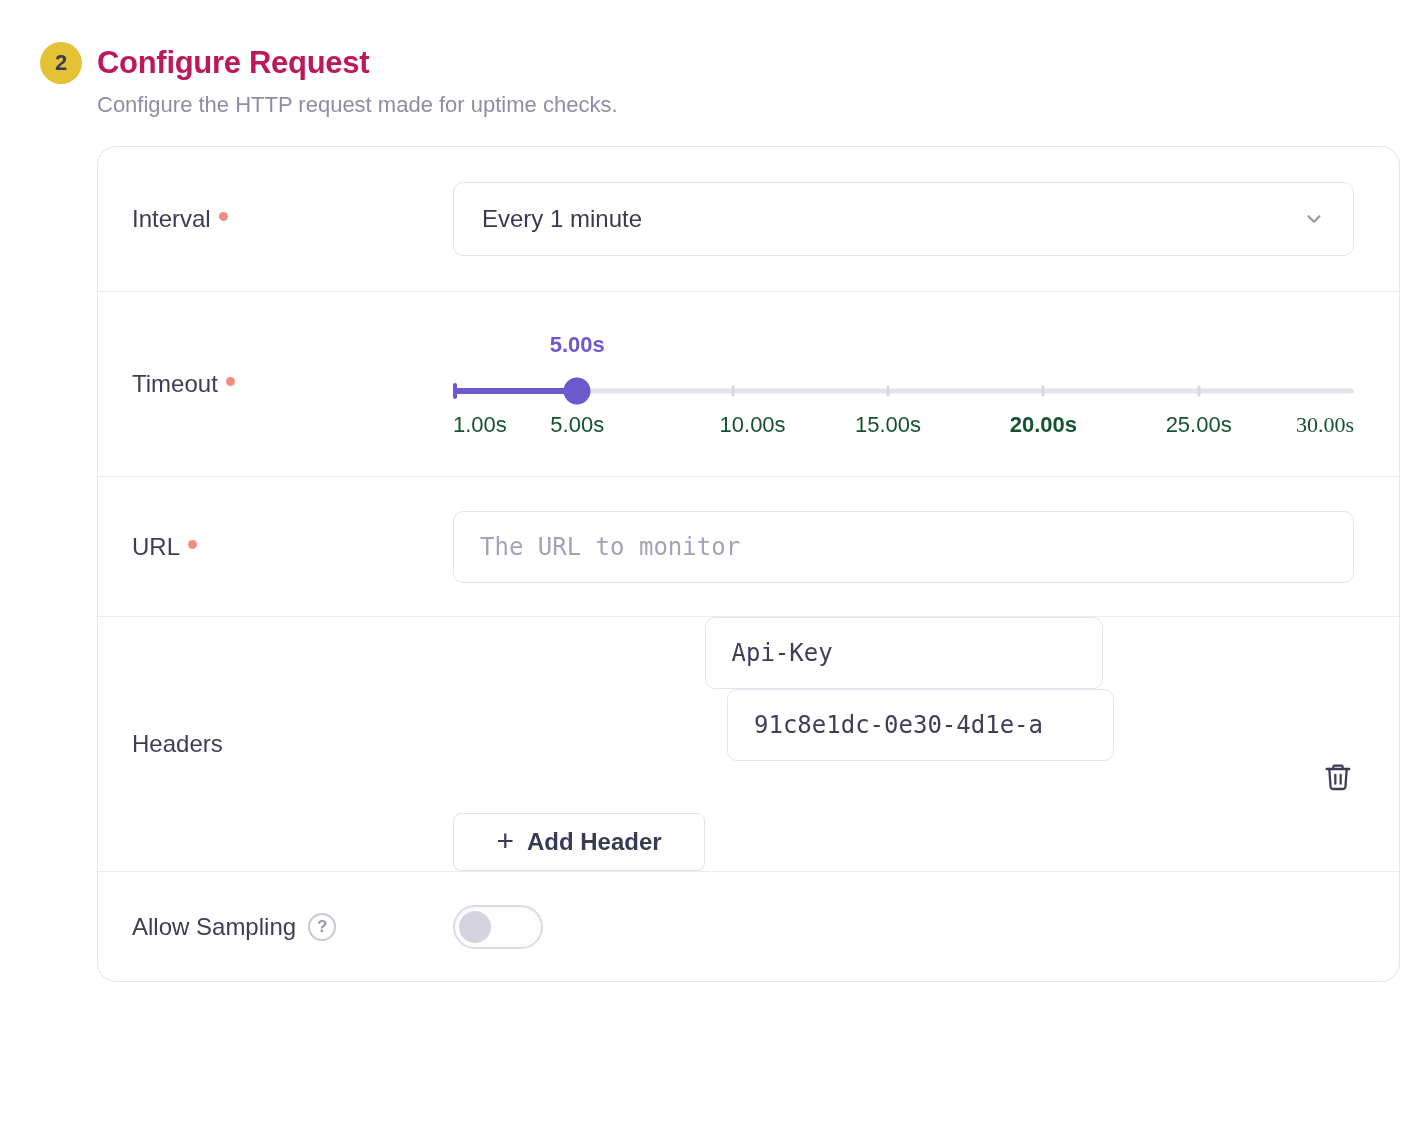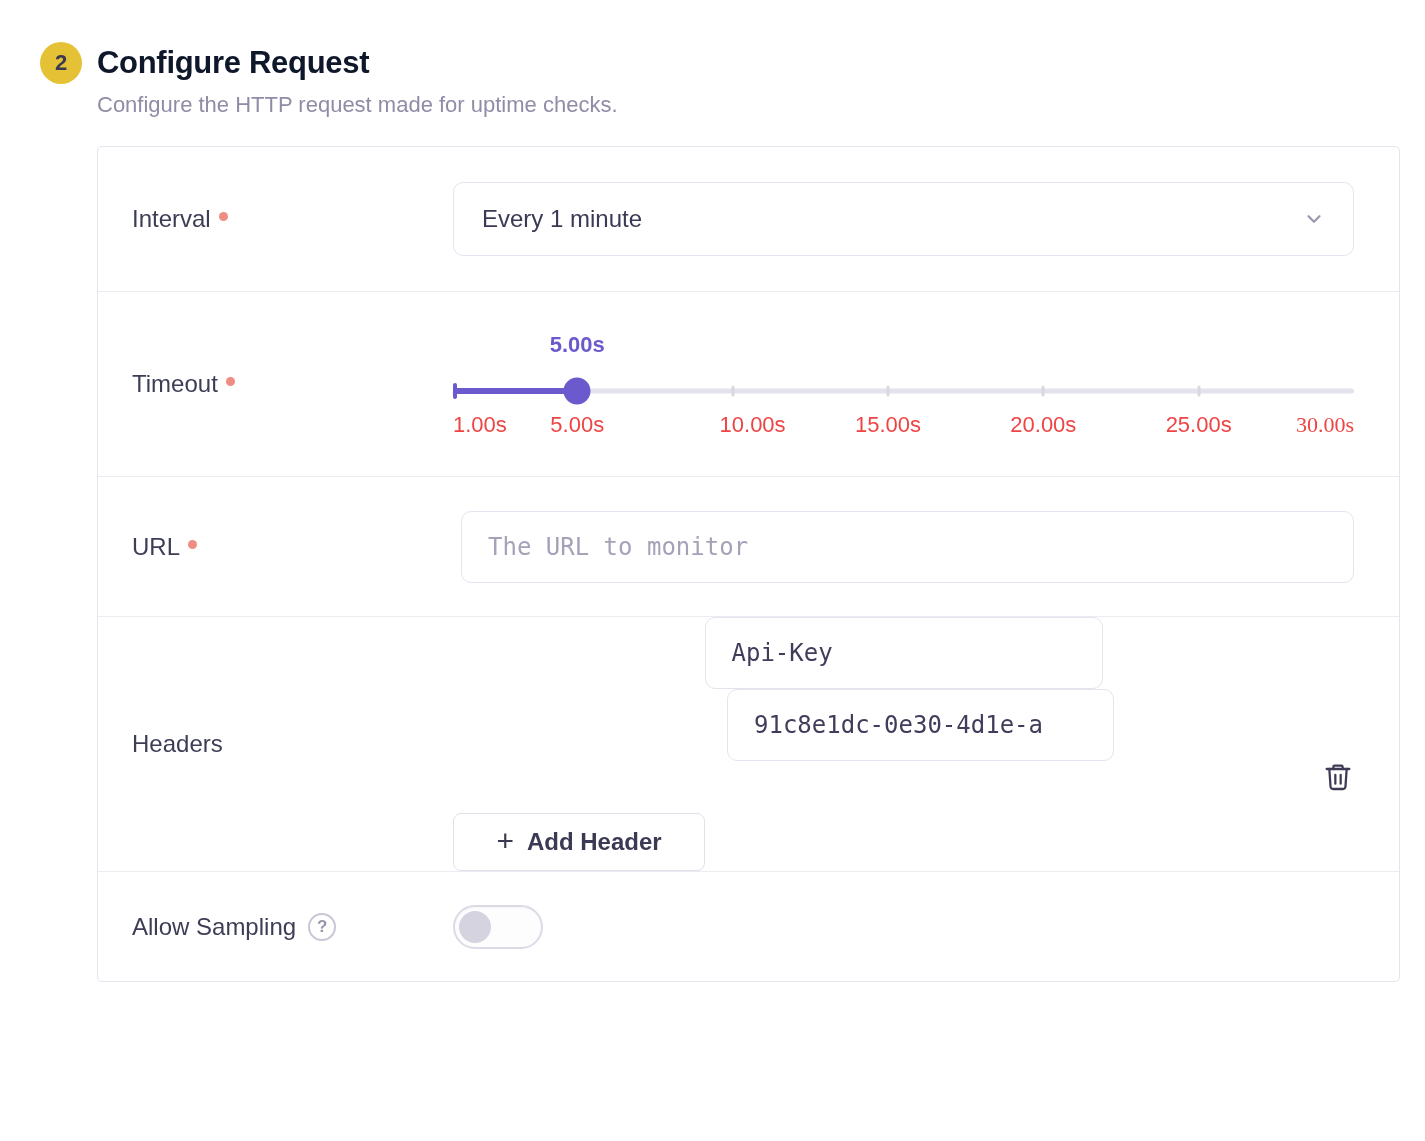--- a/index.html
+++ b/index.html
@@ -25,38 +25,38 @@
 
   
   .step-header{ display:flex; align-items:flex-start; gap:15px; }
   .step-badge{
     width:42px; height:42px; border-radius:50%;
     background:var(--badge); flex:0 0 auto;
     display:flex; align-items:center; justify-content:center;
     font-size:22px; font-weight:700; color:#3a3a52;
   }
   .step-heading h1{
-    font-size:31px; font-weight:700; color:#0f172a;
+    font-size:31px; font-weight:700; color:#be185d;
     letter-spacing:-0.3px; line-height:42px;
   }
   .step-heading p{
     margin-top:8px; font-size:22px; color:var(--text-gray);text-align:right;
   }
 
   
   .card{
     margin:28px 0 0 57px; width:1303px;
-    border:1px solid var(--border); border-radius:5px;
+    border:1px solid var(--border); border-radius:19px;
     background:#fff;
   }
   .row{ display:flex; align-items:center; }
   .row + .row{ border-top:1px solid var(--divider); }
   .row-interval{ min-height:144px; }
   .row-timeout{ min-height:185px; }
-  .row-url{ min-height:140px;gap:8px; }
+  .row-url{ min-height:140px; }
   .row-method{ min-height:140px; }
   .row-headers{ min-height:226px; }
   .row-sampling{ min-height:110px; }
 
   .label-cell{
     width:355px; flex:0 0 auto; padding-left:34px;
     display:flex; align-items:center;
   }
   .lbl{ font-size:24px; color:#3d3d56; }
   .req-dot{
@@ -112,21 +112,21 @@
     position:absolute; top:50%; transform:translate(-50%,-50%);
     width:3px; height:11px; background:var(--tickmark); border-radius:1.5px;
   }
   .slider-handle{
     position:absolute; top:50%; transform:translate(-50%,-50%);
     width:27px; height:27px; border-radius:50%;
     background:var(--accent); cursor:grab;
   }
   .slider-labels{
     position:absolute; left:0; right:0; top:80px; height:26px;
-    font-size:22px; color:#ef4444;
+    font-size:22px; color:#14532d;
   }
   .tick-label{ position:absolute; white-space:nowrap; transform:translateX(-50%); }
   .tick-label.first{ transform:translateX(0); }
   .tick-label.last{ transform:translateX(-100%);font-family:Liberation Serif, serif; }
 
   
   .headers-stack{ display:flex; flex-direction:column; gap:20px; width:100%; }
   .header-line{ display:flex; align-items:center;flex-direction:column; }
   .key-input{ width:398px; flex:0 0 auto; }
   .value-input{ width:387px; flex:0 0 auto; margin-left:34px; }
@@ -210,21 +210,21 @@
             <span class="slider-tick" style="left: 48.28%;"></span>
             <span class="slider-tick" style="left: 65.52%;"></span>
             <span class="slider-tick" style="left: 82.76%;"></span>
             <div class="slider-handle" style="left: 13.79%;"></div>
           </div>
           <div class="slider-labels">
             <span class="tick-label first" style="left: 0%;">1.00s</span>
             <span class="tick-label" style="left: 13.79%;">5.00s</span>
             <span class="tick-label" style="left: 31.03%; margin-left: 20px;">10.00s</span>
             <span class="tick-label" style="left: 48.28%;">15.00s</span>
-            <span class="tick-label" style="left: 65.52%;">20.00s</span>
+            <span class="tick-label" style="left: 65.52%; font-weight: bold;">20.00s</span>
             <span class="tick-label" style="left: 82.76%;">25.00s</span>
             <span class="tick-label last" style="left: 100%;">30.00s</span>
           </div>
         </div>
       </div>
     </div>
 
     <div class="row row-url">
       <div class="label-cell">
         <span class="lbl">URL</span>

